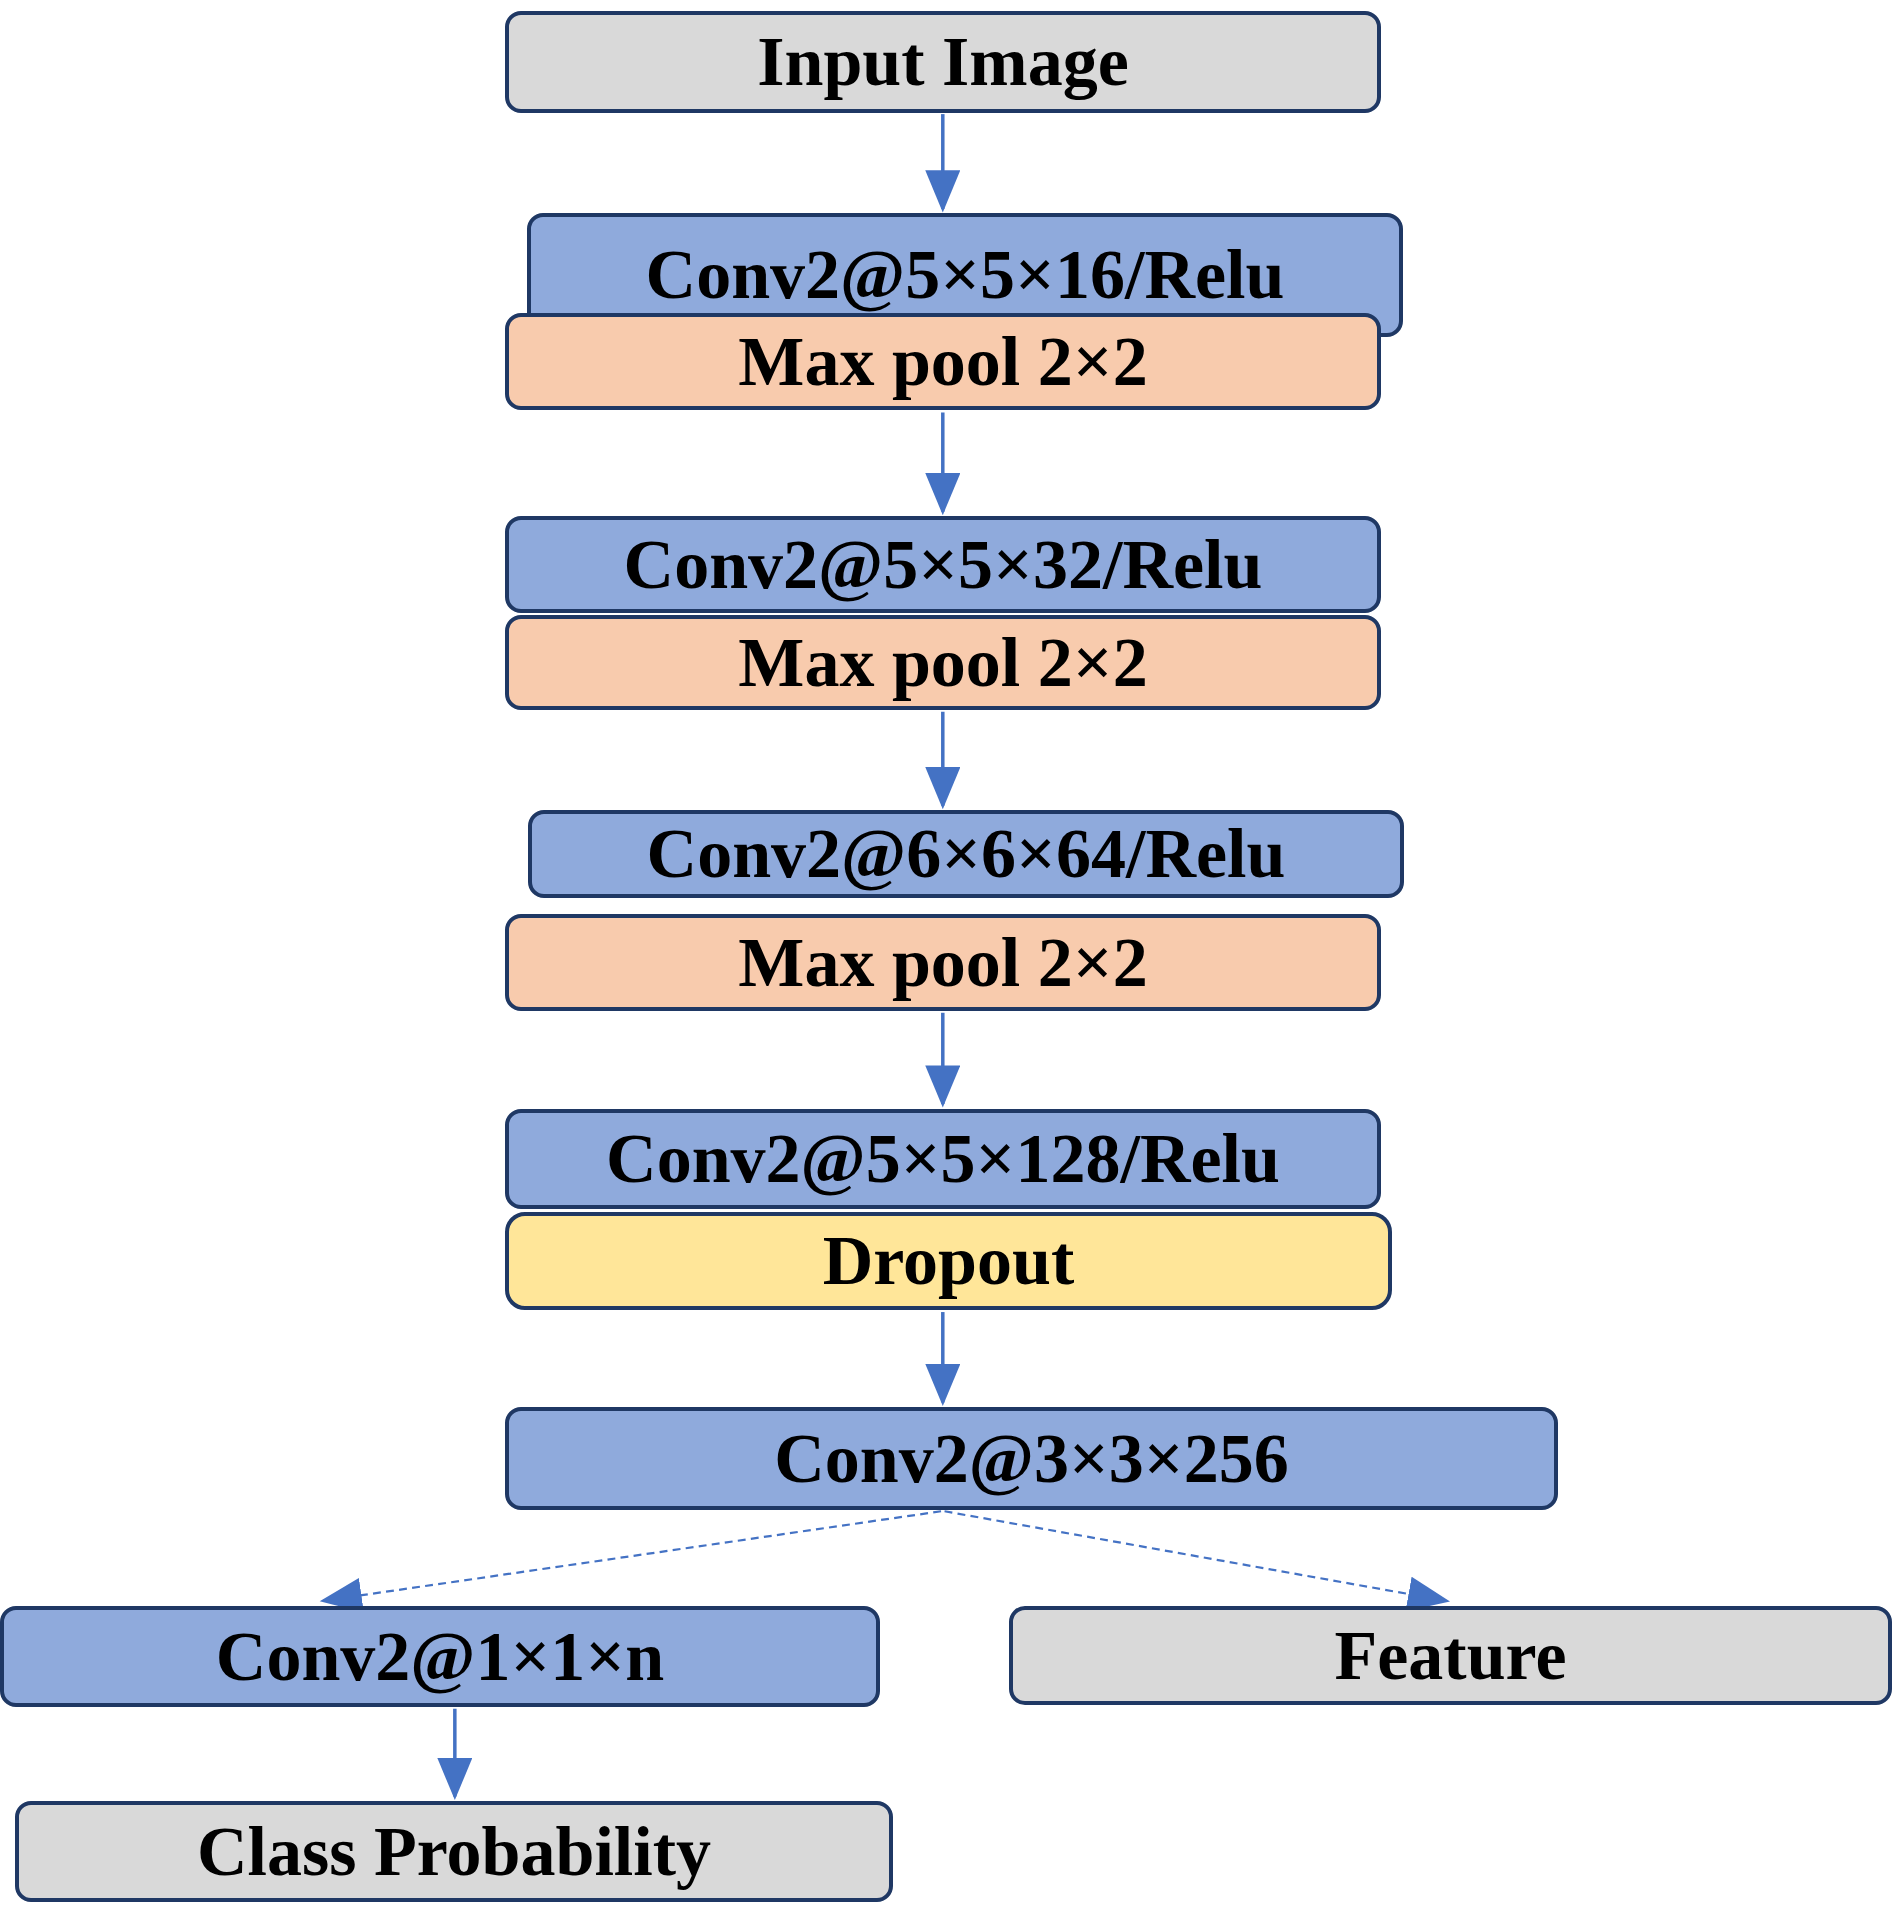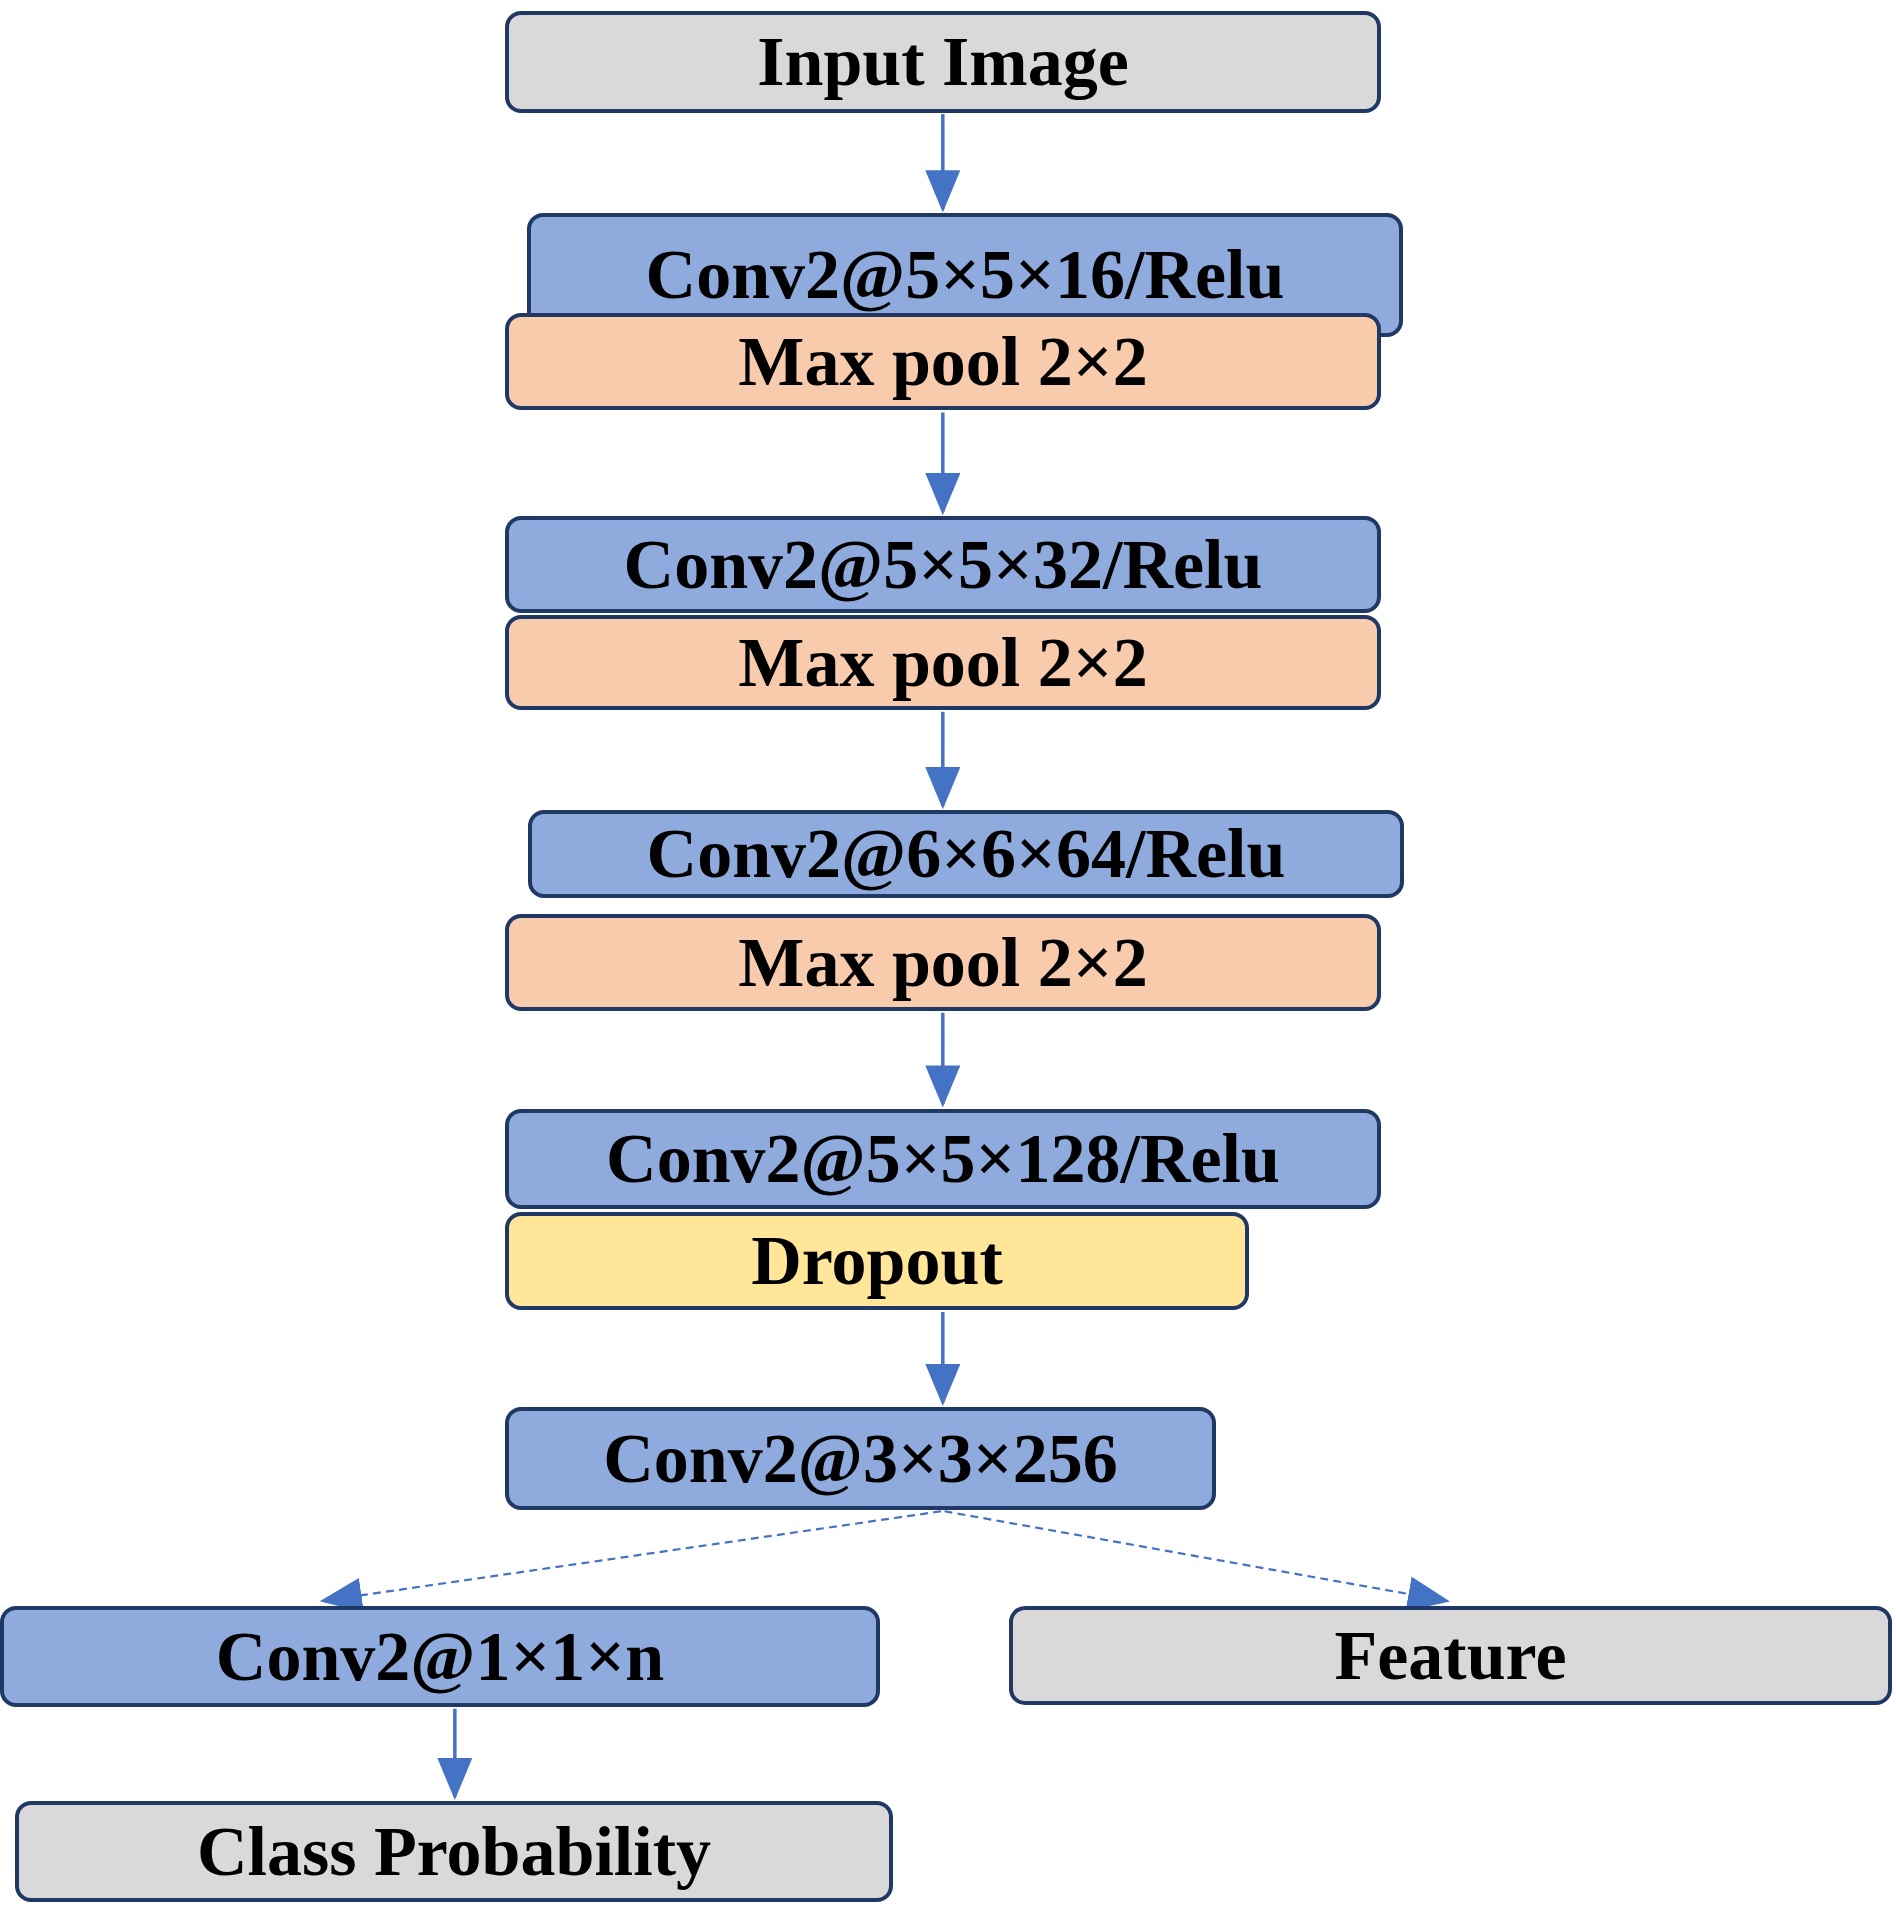--- a/index.html
+++ b/index.html
@@ -75,23 +75,23 @@
   <div class="node fill-conv" style="left:527px;  top:213px;  width:876px;  height:124px;">Conv2@5×5×16/Relu</div>
   <div class="node fill-pool" style="left:505px;  top:313px;  width:876px;  height:97px;">Max pool 2×2</div>
 
   <div class="node fill-conv" style="left:505px;  top:516px;  width:876px;  height:97px;">Conv2@5×5×32/Relu</div>
   <div class="node fill-pool" style="left:505px;  top:615px;  width:876px;  height:95px;">Max pool 2×2</div>
 
   <div class="node fill-conv" style="left:528px;  top:810px;  width:876px;  height:88px;">Conv2@6×6×64/Relu</div>
   <div class="node fill-pool" style="left:505px;  top:914px; width:876px;  height:97px;">Max pool 2×2</div>
 
   <div class="node fill-conv" style="left:505px;  top:1109px; width:876px;  height:100px;">Conv2@5×5×128/Relu</div>
-  <div class="node fill-dropout" style="left:505px;  top:1212px; width:744px;  height:98px;">Dropout</div>
+  <div class="node fill-dropout" style="left:505px;  top:1212px; width:887px;  height:98px;border-radius:20px;">Dropout</div>
 
-  <div class="node fill-conv" style="left:505px;  top:1407px; width:711px;  height:103px;">Conv2@3×3×256</div>
+  <div class="node fill-conv" style="left:505px;  top:1407px; width:1053px;  height:103px;">Conv2@3×3×256</div>
 
   <div class="node fill-conv" style="left:0;   top:1606px; width:880px; height:101px;">Conv2@1×1×n</div>
   <div class="node fill-io" style="left:1009px; top:1606px; width:883px; height:99px;">Feature</div>
 
   <div class="node fill-io" style="left:15px;   top:1801px; width:878px; height:101px;">Class Probability</div>
 
 </div>
 
 
 </body></html>

